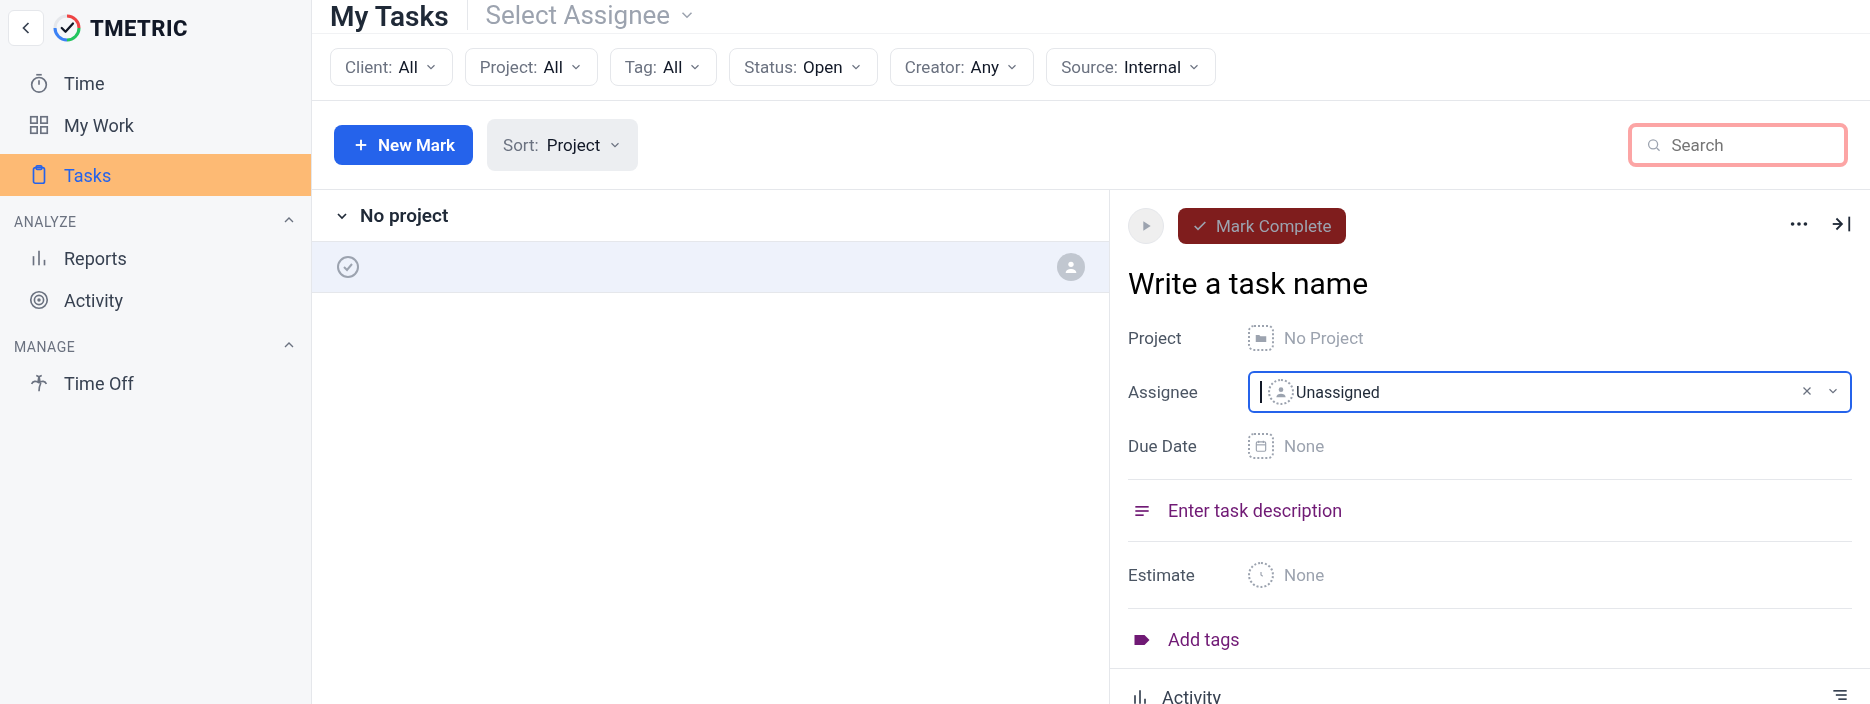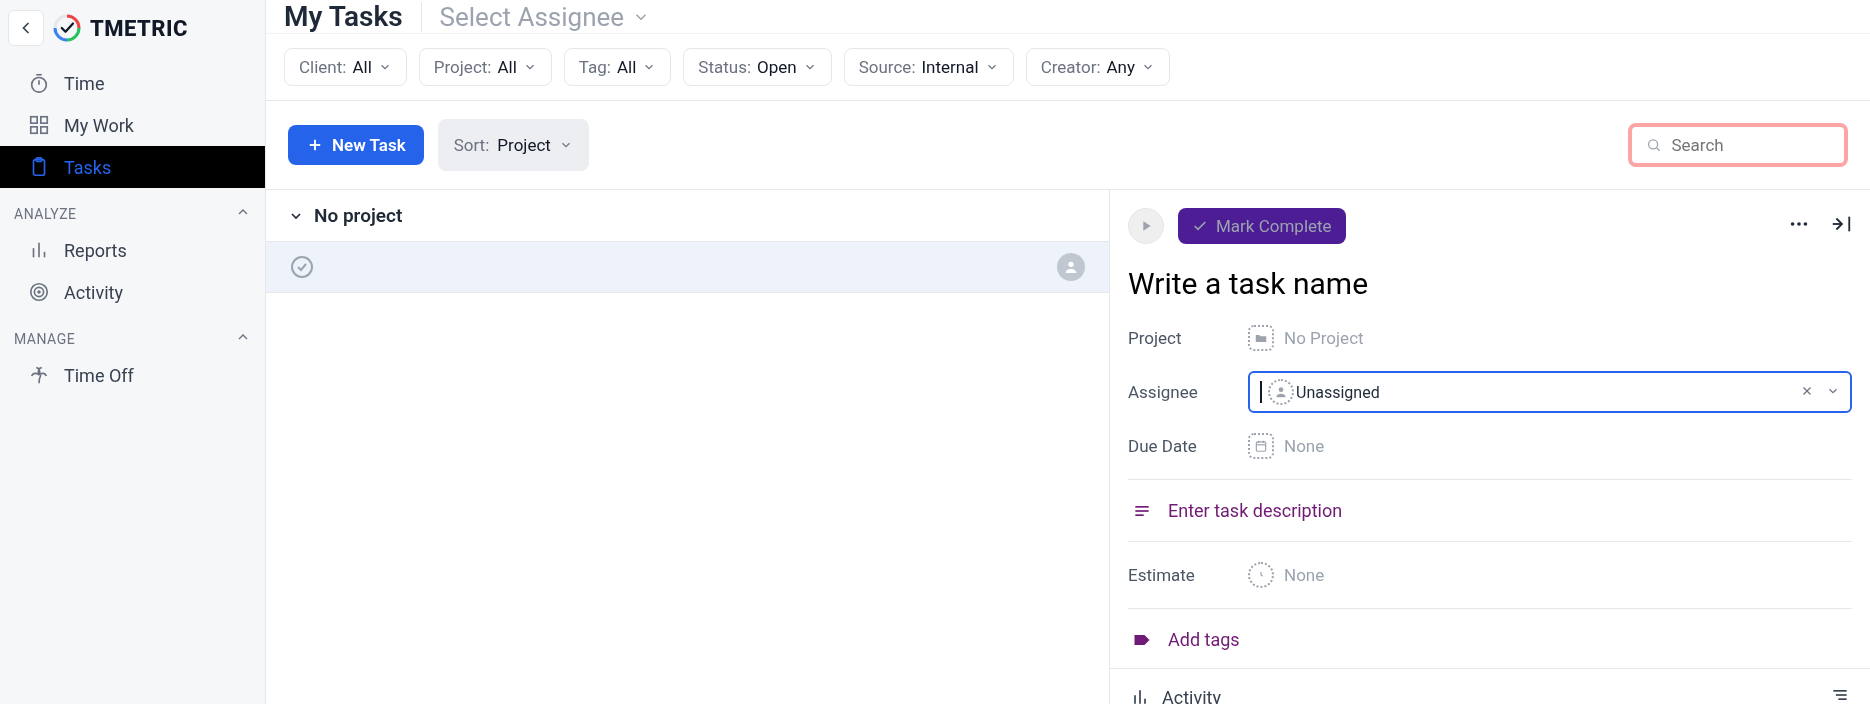--- a/index.html
+++ b/index.html
@@ -1,31 +1,31 @@
 <!DOCTYPE html>
 <html><head>
 <meta charset="utf-8">
 <style>
 * { box-sizing: border-box; margin: 0; padding: 0; font-family: -apple-system, BlinkMacSystemFont, "Segoe UI", Roboto, Arial, sans-serif; }
 body { background: #fff; color: #1f2937; width: 1870px; height: 704px; overflow: hidden; display: flex; }
-.sidebar { width: 266px; background: #f6f7f9; border-right: 1px solid #e5e7eb; display: flex; flex-direction: column; text-align: right; }
+.sidebar { width: 312px; background: #f6f7f9; border-right: 1px solid #e5e7eb; display: flex; flex-direction: column; text-align: right; }
 .sidebar-header { display: flex; align-items: center; height: 56px; padding: 0 8px; gap: 8px; }
 .back-btn { width: 36px; height: 36px; border: 1px solid #e5e7eb; background: #fff; border-radius: 6px; display: flex; align-items: center; justify-content: center; cursor: pointer; color: #374151; }
 .logo { display: flex; align-items: center; gap: 8px; }
 .logo-mark { width: 30px; height: 30px; }
 .logo-text { font-size: 22px; font-weight: 800; letter-spacing: 0.5px; color: #111827; }
 .nav { display: flex; flex-direction: column; padding: 6px 0; }
 .nav-item { display: flex; align-items: center; gap: 14px; padding: 10px 28px; font-size: 18px; color: #374151; cursor: pointer; }
 .nav-item .icon { width: 22px; height: 22px; color: #6b7280; display: flex; align-items: center; justify-content: center; }
-.nav-item.active { background: #000000; color: #2563eb; }
+.nav-item.active { background: #fdba74; color: #2563eb; margin-top: 8px; }
 .nav-item.active .icon { color: #2563eb; }
 .nav-section { display: flex; align-items: center; justify-content: space-between; padding: 16px 14px 6px; font-size: 14px; letter-spacing: 0.5px; color: #6b7280; }
 .nav-section .chev { color: #6b7280; }
 .main { flex: 1; display: flex; flex-direction: column; }
-.titlebar { display: flex; align-items: center; height: 56px; padding: 0 18px; gap: 16px; border-bottom: 1px solid #f1f2f4; }
+.titlebar { display: flex; align-items: flex-start; height: 56px; padding: 0 18px; gap: 16px; border-bottom: 1px solid #f1f2f4; }
 .page-title { font-size: 28px; font-weight: 600; color: #1f2937; }
 .title-sep { width: 1px; height: 30px; background: #e5e7eb; margin: 0 2px; }
 .assignee-select { display: flex; align-items: center; gap: 8px; font-size: 26px; color: #9ca3af; cursor: pointer; }
 .filters { display: flex; gap: 12px; padding: 14px 18px; }
 .filter-pill { display: flex; align-items: center; gap: 6px; border: 1px solid #e5e7eb; border-radius: 8px; padding: 8px 14px; font-size: 17px; color: #6b7280; background: #fff; cursor: pointer; }
 .filter-pill .val { color: #111827; }
 .toolbar-wrap { border-top: 1px solid #e5e7eb; }
 .toolbar { display: flex; align-items: center; justify-content: space-between; padding: 18px 22px; }
 .toolbar-left { display: flex; align-items: center; gap: 14px; }
 .btn-primary { display: flex; align-items: center; gap: 8px; background: #2563eb; color: #fff; border: none; padding: 10px 18px; border-radius: 8px; font-size: 17px; font-weight: 600; cursor: pointer; }
@@ -36,21 +36,21 @@
 .content { display: flex; flex: 1; border-top: 1px solid #e5e7eb; }
 .task-list { flex: 1; border-right: 1px solid #e5e7eb; }
 .group-header { display: flex; align-items: center; gap: 10px; padding: 14px 22px; font-size: 19px; font-weight: 600; color: #1f2937; }
 .task-row { display: flex; align-items: center; justify-content: space-between; padding: 10px 24px; background: #eef2fb; border-top: 1px solid #e5e7eb; border-bottom: 1px solid #e5e7eb; height: 52px; }
 .task-row .check { width: 24px; height: 24px; color: #9ca3af; }
 .task-row .avatar { width: 28px; height: 28px; border-radius: 50%; background: #c1c7d0; display: flex; align-items: center; justify-content: center; color: #fff; }
 .detail { width: 760px; display: flex; flex-direction: column; }
 .detail-top { display: flex; align-items: center; justify-content: space-between; padding: 18px 18px 8px 18px; }
 .detail-top-left { display: flex; align-items: center; gap: 14px; }
 .play-btn { width: 36px; height: 36px; border: 1px solid #e5e7eb; border-radius: 50%; display: flex; align-items: center; justify-content: center; color: #9ca3af; cursor: pointer; }
-.mark-complete { display: flex; align-items: center; gap: 8px; background: #4c1d95; color: #9ca3af; border: none; padding: 8px 14px; border-radius: 8px; font-size: 17px; cursor: pointer; }
+.mark-complete { display: flex; align-items: center; gap: 8px; background: #7f1d1d; color: #9ca3af; border: none; padding: 8px 14px; border-radius: 8px; font-size: 17px; cursor: pointer; }
 .detail-top-right { display: flex; align-items: center; gap: 20px; color: #1f2937; }
 .detail-title { padding: 14px 18px; font-size: 30px; color: #000000; }
 .detail-field { display: flex; align-items: center; padding: 10px 18px; gap: 8px; }
 .detail-field .label { width: 112px; font-size: 17px; color: #4b5563; }
 .detail-field .value { display: flex; align-items: center; gap: 10px; color: #9ca3af; font-size: 17px; }
 .dotted-icon { width: 26px; height: 26px; border: 2px dotted #9ca3af; border-radius: 6px; display: flex; align-items: center; justify-content: center; color: #9ca3af; }
 .dotted-icon.round { border-radius: 50%; }
 .assignee-input { flex: 1; display: flex; align-items: center; border: 2px solid #2563eb; border-radius: 6px; padding: 6px 10px; gap: 2px; max-width: 640px; }
 .assignee-input .caret { width: 2px; height: 22px; background: #111827; margin-right: 4px; }
 .assignee-input .right { margin-left: auto; display: flex; align-items: center; gap: 12px; color: #6b7280; }
@@ -200,44 +200,44 @@
         </svg>
     </button>
     <button class="filter-pill">
       <span>Status:</span>
       <span class="val">Open</span>
       <svg viewBox="0 0 24 24" width="14" height="14" fill="none" stroke="currentColor" stroke-width="2">
           <polyline points="6 9 12 15 18 9"></polyline>
         </svg>
     </button>
     <button class="filter-pill">
+      <span>Creator:</span>
+      <span class="val">Any</span>
+      <svg viewBox="0 0 24 24" width="14" height="14" fill="none" stroke="currentColor" stroke-width="2">
+          <polyline points="6 9 12 15 18 9"></polyline>
+        </svg>
+    </button>
+    <button class="filter-pill">
       <span>Source:</span>
       <span class="val">Internal</span>
-      <svg viewBox="0 0 24 24" width="14" height="14" fill="none" stroke="currentColor" stroke-width="2">
-          <polyline points="6 9 12 15 18 9"></polyline>
-        </svg>
-    </button>
-    <button class="filter-pill">
-      <span>Creator:</span>
-      <span class="val">Any</span>
       <svg viewBox="0 0 24 24" width="14" height="14" fill="none" stroke="currentColor" stroke-width="2">
           <polyline points="6 9 12 15 18 9"></polyline>
         </svg>
     </button>
   </div>
 
   <div class="toolbar-wrap">
     <div class="toolbar">
       <div class="toolbar-left">
         <button class="btn-primary">
           <svg viewBox="0 0 24 24" width="18" height="18" fill="none" stroke="currentColor" stroke-width="2.5">
               <line x1="12" y1="5" x2="12" y2="19"></line>
               <line x1="5" y1="12" x2="19" y2="12"></line>
             </svg>
-          <span>New Task</span>
+          <span>New Mark</span>
         </button>
         <button class="btn-secondary">
           <span>Sort:</span>
           <span class="val">Project</span>
           <svg viewBox="0 0 24 24" width="14" height="14" fill="none" stroke="currentColor" stroke-width="2">
               <polyline points="6 9 12 15 18 9"></polyline>
             </svg>
         </button>
       </div>
       <div class="search">

